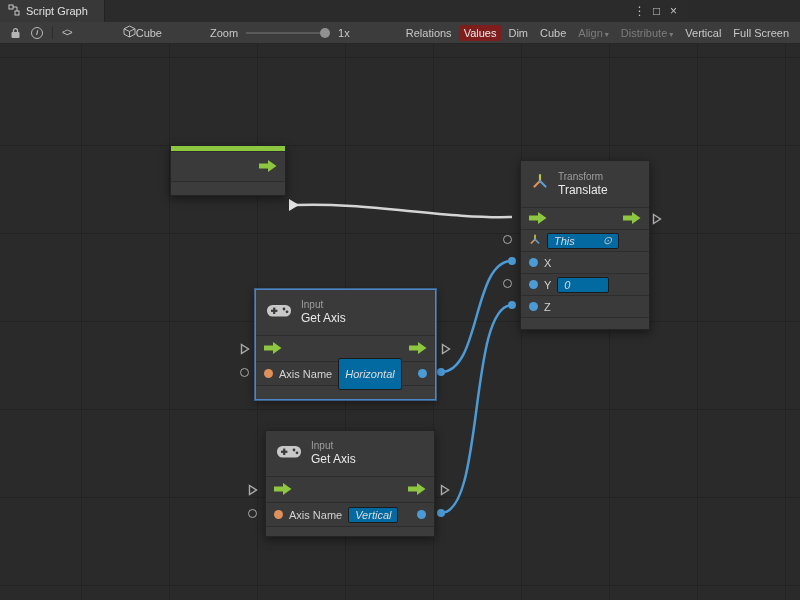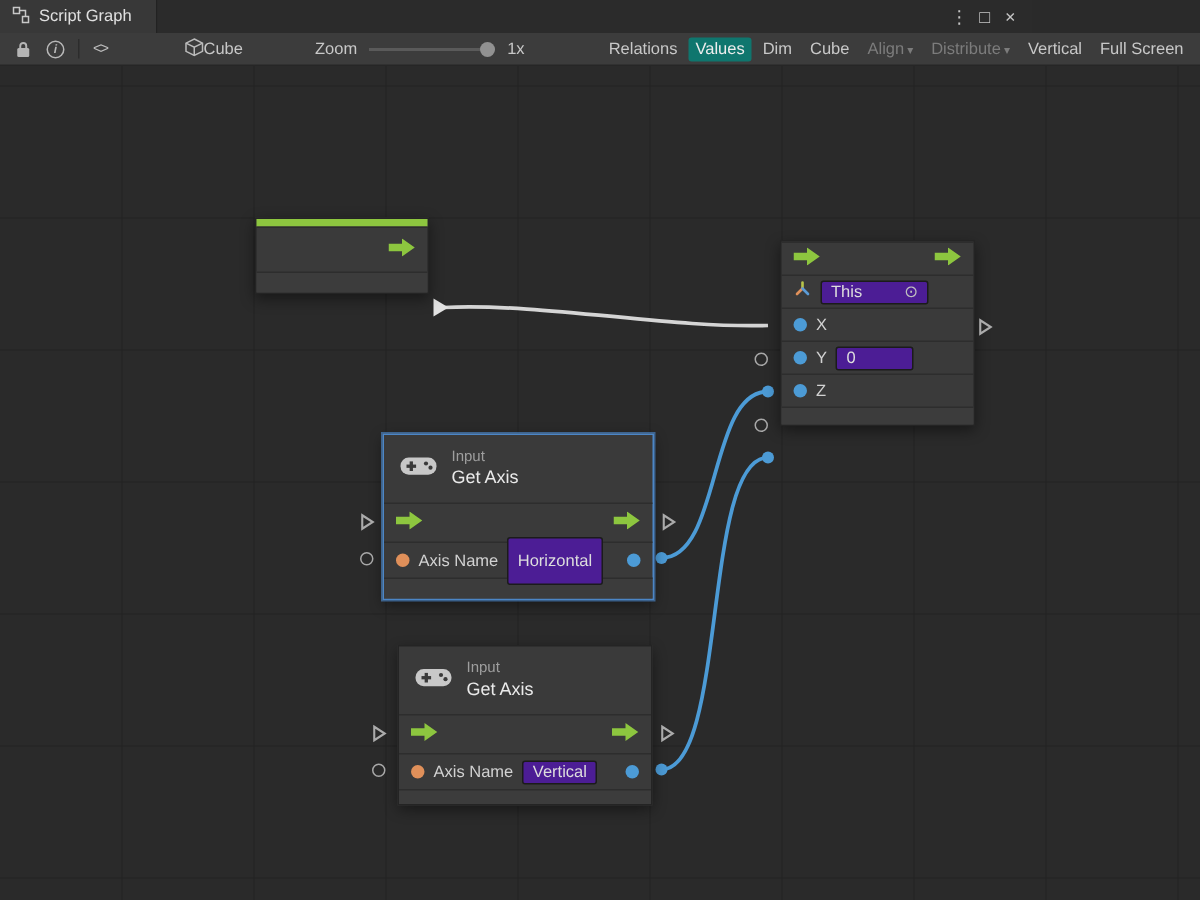--- a/index.html
+++ b/index.html
@@ -10,21 +10,21 @@
   .titlebar { position:absolute; top:0; left:0; width:688px; height:22px; background:#2B2B2B; display:flex; align-items:stretch; }
   .tab { display:flex; align-items:center; gap:6px; background:#383838; padding:0 16px 0 8px; font-size:11px; color:#E0E0E0; border-right:1px solid #222; }
   .win-controls { margin-left:auto; display:flex; align-items:center; padding-right:6px; color:#C4C4C4; }
   .win-btn { width:17px; text-align:center; font-size:12px; line-height:22px; cursor:default; }
 
   
   .toolbar { position:absolute; top:22px; left:0; width:800px; height:22px; background:#3C3C3C; border-bottom:1px solid #262626; display:flex; align-items:center; font-size:11px; color:#C8C8C8; padding:0 5px; }
   .tb-icon { display:flex; align-items:center; padding:0 5px; }
   .tb-sep { width:1px; height:13px; background:#2C2C2C; margin:0 4px; }
   .tb-btn { padding:2px 5px; border-radius:2px; white-space:nowrap; margin:0 1px; }
-  .tb-btn.active { background:#0f766e; color:#EDEDED; }
+  .tb-btn.active { background:#7f1d1d; color:#EDEDED; }
   .tb-btn.disabled { color:#7C7C7C; }
   .drop-arrow { font-size:8px; margin-left:2px; }
   .info-circle { width:12px; height:12px; border:1px solid #B8B8B8; border-radius:50%; font-size:8px; line-height:10px; text-align:center; color:#B8B8B8; font-style:italic; font-weight:bold; }
   .code-glyph { font-size:10px; letter-spacing:-1px; color:#BDBDBD; }
   .cube-group { display:flex; align-items:center; gap:0; margin-left:46px; }
   .zoom-group { display:flex; align-items:center; margin-left:48px; }
   .zoom-track { width:84px; height:2px; background:#5A5A5A; position:relative; margin:0 8px; }
   .zoom-handle { position:absolute; right:0; top:-4px; width:10px; height:10px; border-radius:50%; background:#919191; }
   .tb-right { margin-left:auto; display:flex; align-items:center; }
 
@@ -43,21 +43,21 @@
   .nh-text { display:flex; flex-direction:column; line-height:1.3; }
   .nh-cat { font-size:10px; color:#9E9E9E; }
   .nh-title { font-size:12px; color:#EAEAEA; }
   .node-row { display:flex; align-items:center; gap:6px; padding:0 8px; border-top:1px solid #2D2D2D; }
   .node-footer { border-top:1px solid #2D2D2D; background:#3C3C3C; }
   .row-spacer { flex:1; }
   .port-dot { width:9px; height:9px; border-radius:50%; flex:none; }
   .dot-blue { background:#4C9BD6; }
   .dot-orange { background:#E0905A; }
   .row-label { font-size:11px; color:#D2D2D2; }
-  .field { background:#4c1d95; border:1px solid #1B1B1B; border-radius:2px; color:#DDD; font-size:11px; padding:1px 6px; display:flex; align-items:center; }
+  .field { background:#0369a1; border:1px solid #1B1B1B; border-radius:2px; color:#DDD; font-size:11px; padding:1px 6px; display:flex; align-items:center;font-style:italic; }
   .field .picker { margin-left:auto; padding-left:8px; color:#C0C0C0; font-size:11px; }
 
   
   #node-on-update { left:170px; top:101px; width:116px; }
   #node-on-update .node-header { height:40px; }
   #node-translate { left:520px; top:116px; width:130px; }
   #node-translate .node-header { height:46px; }
   #node-translate .node-row { height:22px; }
   #node-get-axis-h { left:255px; top:245px; width:181px; }
   #node-get-axis-h .node-header { height:45px; }
@@ -148,20 +148,33 @@
       <span>
         <svg width="18" height="12" viewBox="0 0 18 12">
             <path d="M0 3.5 h9 V0 l8.5 6 -8.5 6 V8.5 H0 z" fill="#8DC63F"></path>
           </svg>
       </span>
     </div>
     <div class="node-footer" style="height:14px"></div>
   </div>
 
   <div class="node" id="node-translate">
+    <div class="node-header">
+      <span>
+        <svg width="18" height="18" viewBox="0 0 18 18">
+          <line x1="9" y1="8" x2="9" y2="2" stroke="#B8C44A" stroke-width="2.2" stroke-linecap="round"></line>
+          <line x1="9" y1="8" x2="3.5" y2="13.5" stroke="#E0905A" stroke-width="2.2" stroke-linecap="round"></line>
+          <line x1="9" y1="8" x2="14.5" y2="13.5" stroke="#5B9BD6" stroke-width="2.2" stroke-linecap="round"></line>
+        </svg>
+      </span>
+      <span class="nh-text">
+        <span class="nh-cat">Transform</span>
+        <span class="nh-title">Translate</span>
+      </span>
+    </div>
     <div class="node-row">
       <span>
         <svg width="18" height="12" viewBox="0 0 18 12">
             <path d="M0 3.5 h9 V0 l8.5 6 -8.5 6 V8.5 H0 z" fill="#8DC63F"></path>
           </svg>
       </span>
       <span class="row-spacer"></span>
       <span>
         <svg width="18" height="12" viewBox="0 0 18 12">
             <path d="M0 3.5 h9 V0 l8.5 6 -8.5 6 V8.5 H0 z" fill="#8DC63F"></path>

